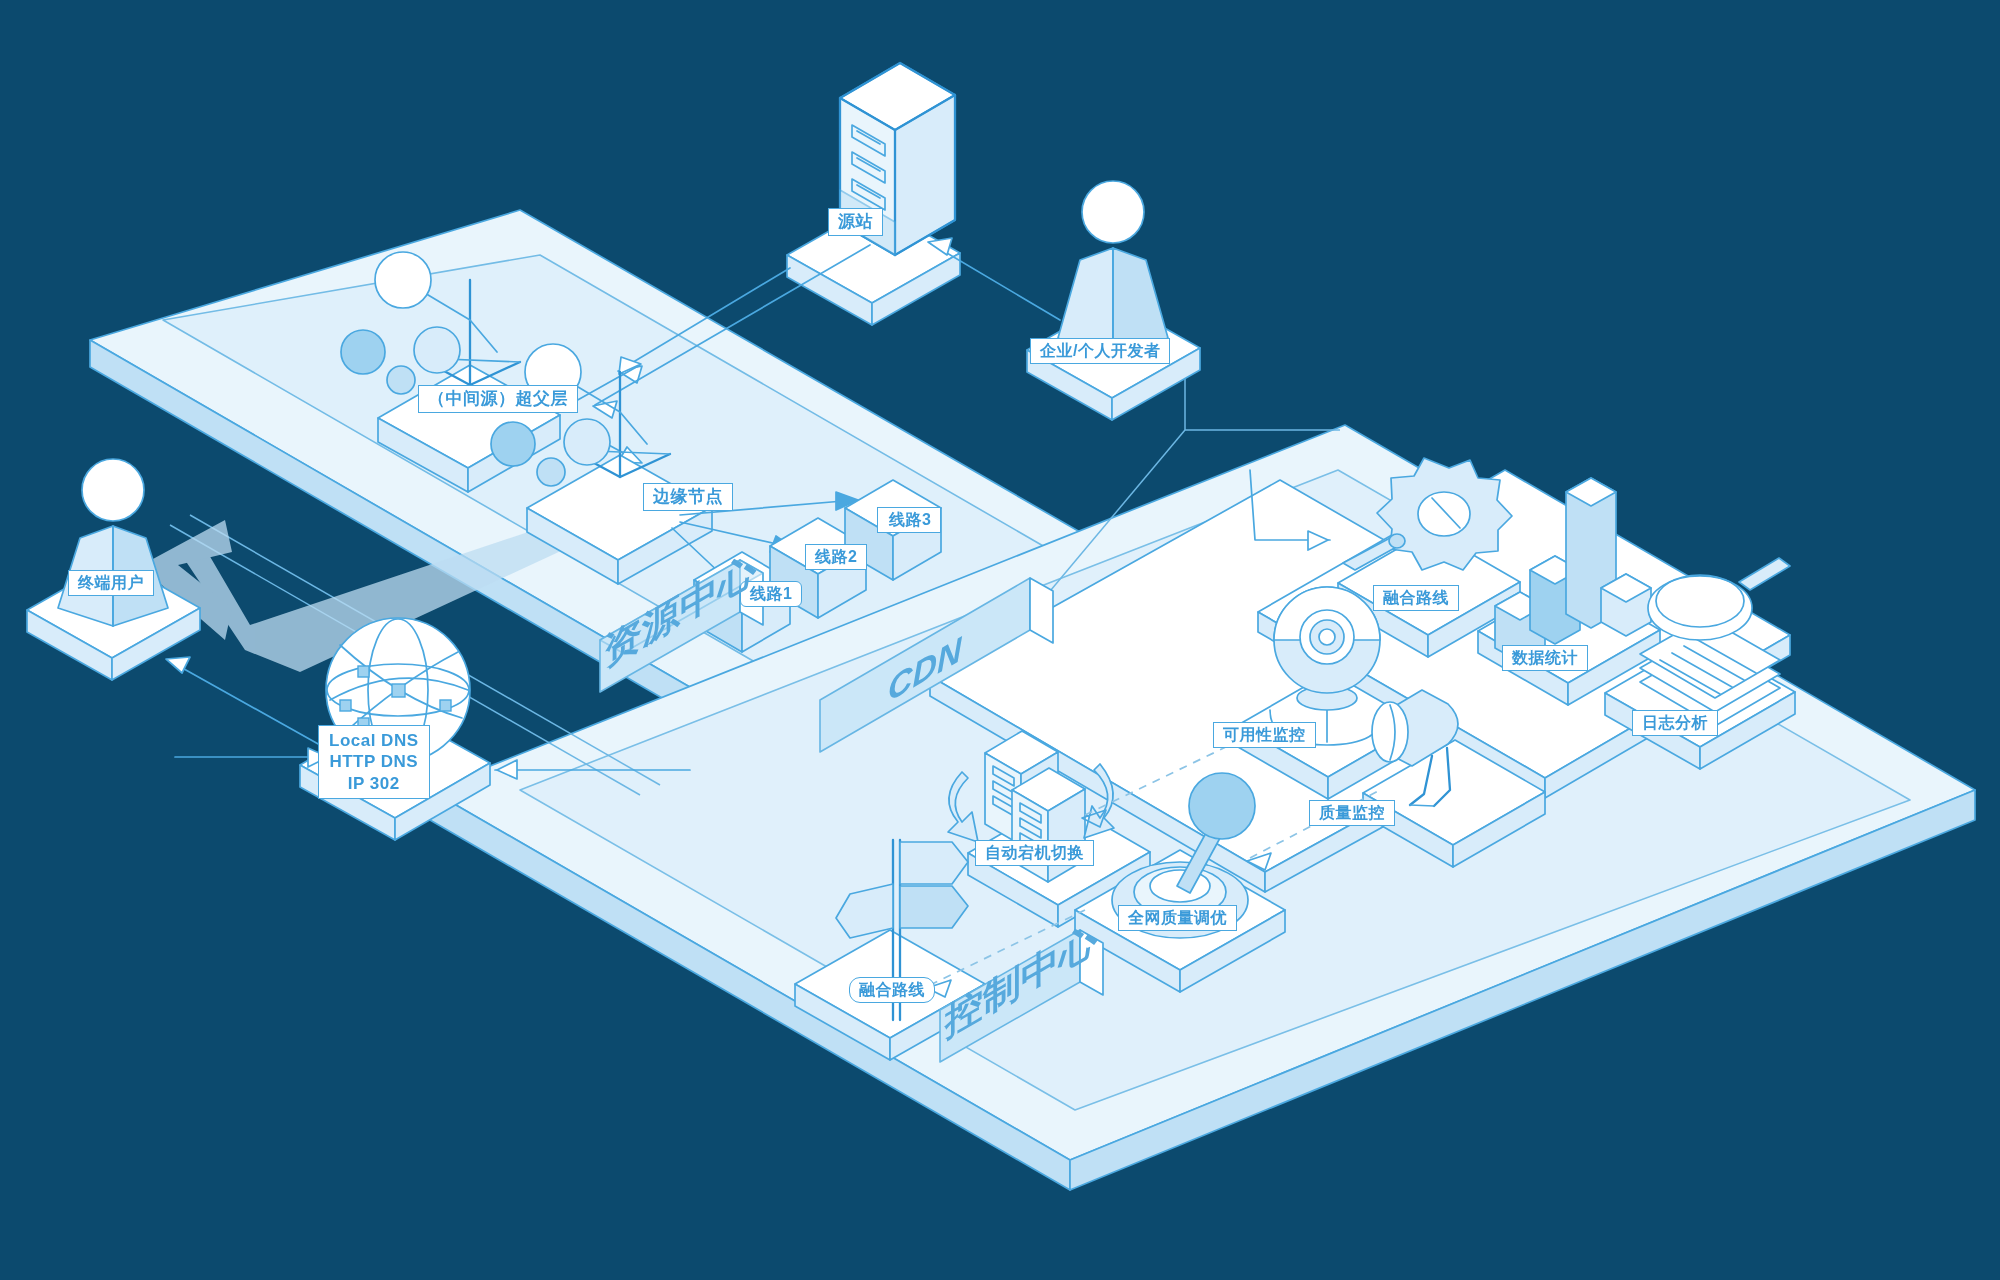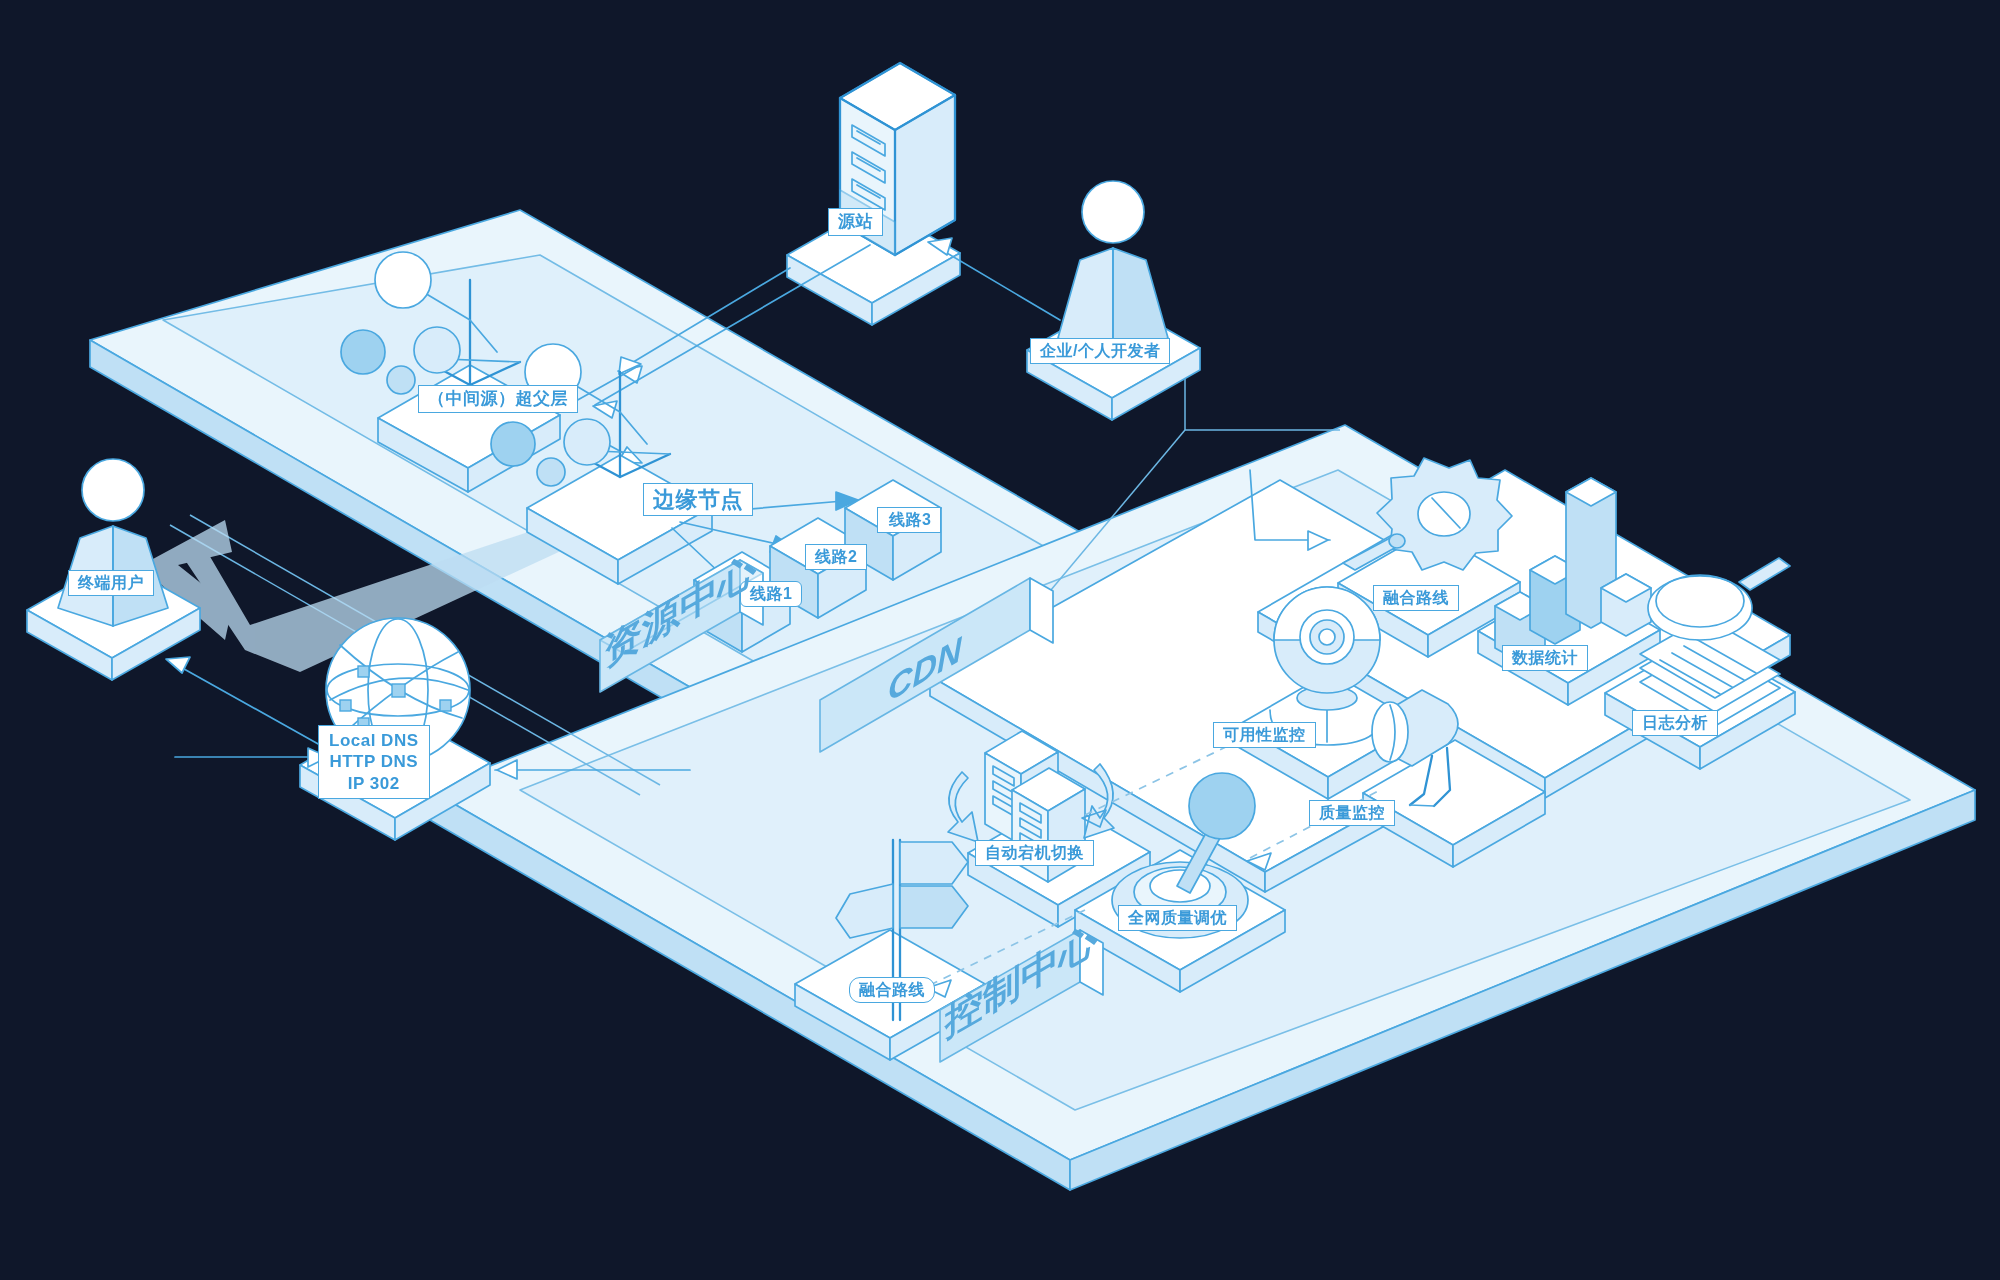--- a/index.html
+++ b/index.html
@@ -1,18 +1,18 @@
 <!DOCTYPE html>
 <html><head>
 <meta charset="utf-8">
 <style>
   html,body{margin:0;padding:0;background:#ffffff;}
   body{width:2000px;height:1280px;overflow:hidden;
        font-family:"Liberation Sans","DejaVu Sans",sans-serif;}
-  #stage{position:relative;width:2000px;height:1280px;background:#0f172a;}
+  #stage{position:relative;width:2000px;height:1280px;background:#0c4a6e;}
   svg#diagram{position:absolute;inset:0;width:2000px;height:1280px;}
   .lbl{position:absolute;border:1.6px solid #4aa8e0;background:#ffffff;
        color:#3a9ad9;font-weight:bold;text-align:center;
        white-space:nowrap;line-height:1.15;letter-spacing:.5px;
        padding:3px 9px;box-sizing:border-box;}
   .lbl.multi{line-height:1.25;padding:4px 10px;}
   .banner-txt{position:absolute;color:#56a9dd;font-weight:bold;
        white-space:nowrap;pointer-events:none;}
 </style>
 </head>
@@ -419,21 +419,21 @@
   </g>
 
 </svg>
 
 <div class="lbl" style="left:828px;top:208px;font-size:17px;">源站</div>
 
 <div class="lbl" style="left:1030px;top:338px;font-size:16px;">企业/个人开发者</div>
 
 <div class="lbl" style="left:418px;top:385px;font-size:17px;">（中间源）超父层</div>
 
-<div class="lbl" style="left:643px;top:483px;font-size:22px;">边缘节点</div>
+<div class="lbl" style="left:643px;top:483px;font-size:17px;">边缘节点</div>
 
 <div class="lbl" style="left:740px;top:581px;font-size:16px;border-radius:6px;">线路1</div>
 <div class="lbl" style="left:805px;top:544px;font-size:16px;">线路2</div>
 <div class="lbl" style="left:877px;top:507px;font-size:16px;padding-left:11px;">线路3</div>
 
 <div class="lbl" style="left:68px;top:570px;font-size:16px;">终端用户</div>
 
 <div class="lbl multi" style="left:318px;top:725px;font-size:17px;">
   <div>Local DNS</div>
   <div>HTTP DNS</div>

